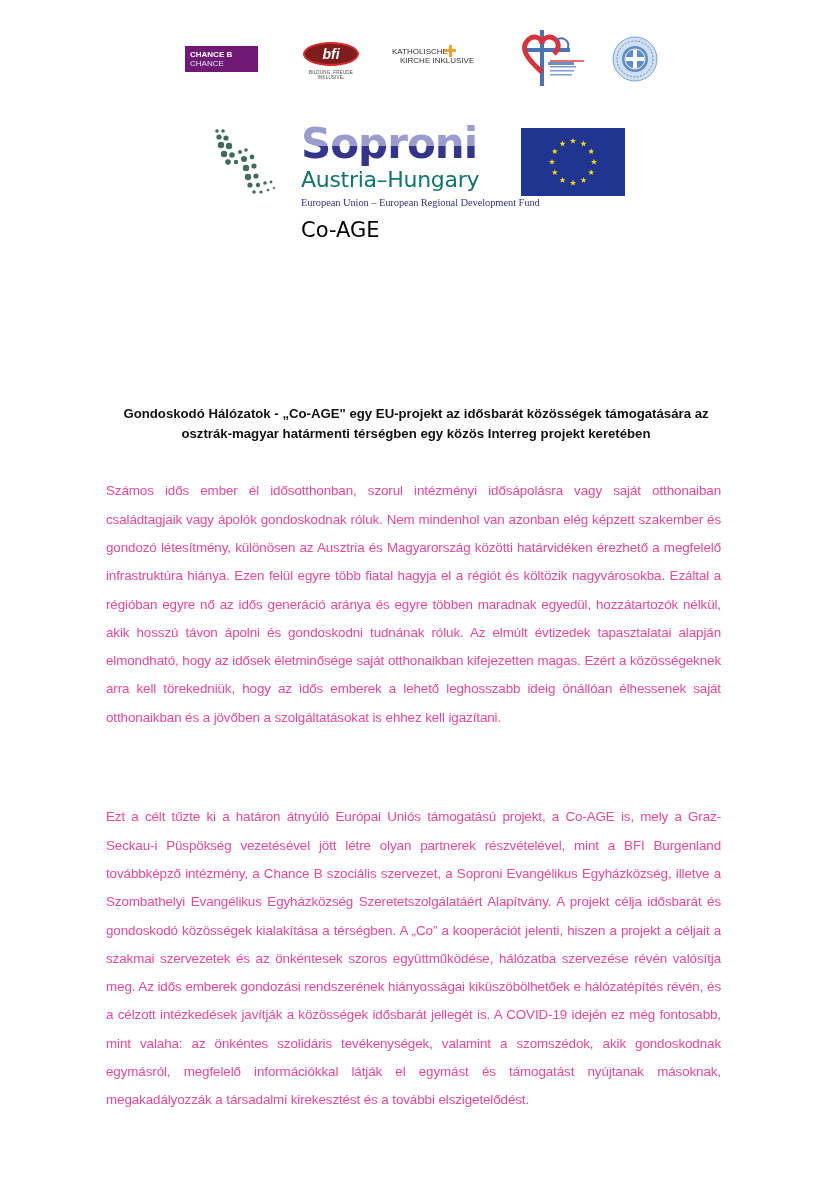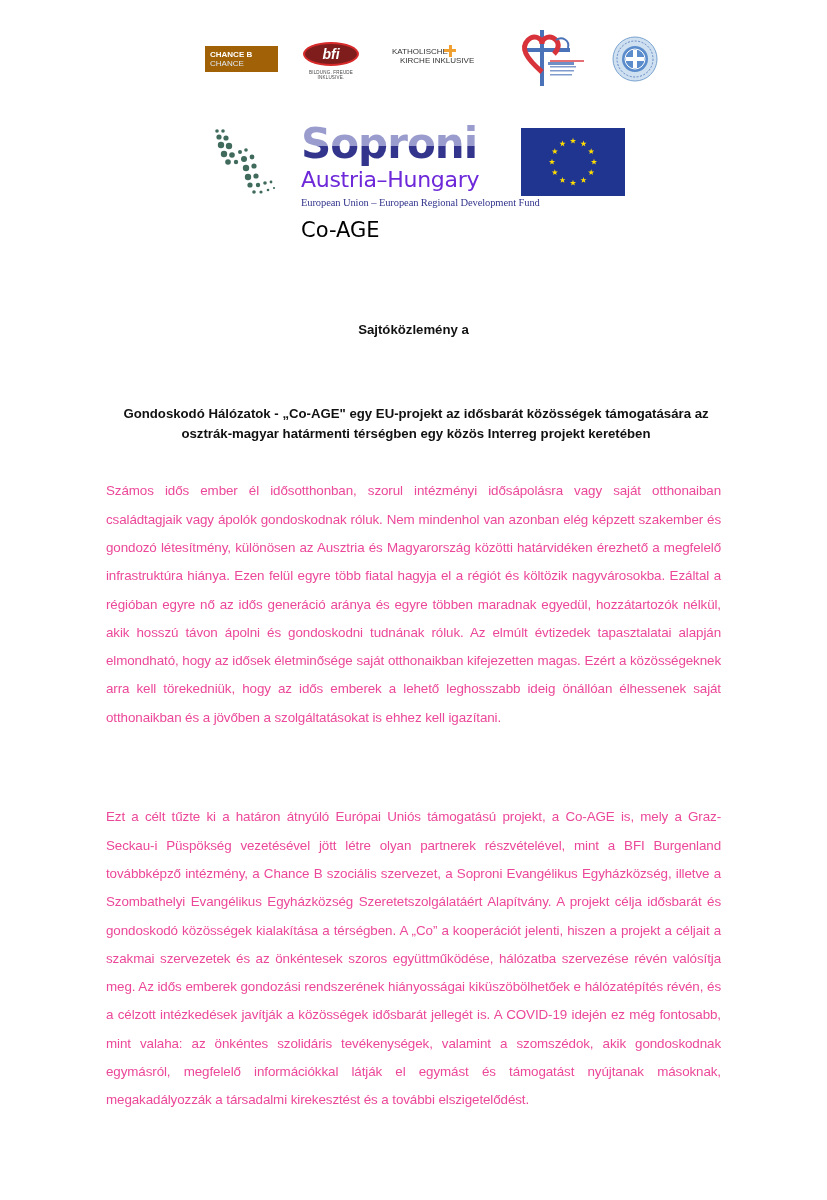--- a/index.html
+++ b/index.html
@@ -1,38 +1,38 @@
 <!DOCTYPE html>
 <html><head>
 <meta charset="utf-8">
 <style>
   html, body { margin:0; padding:0; background:#ffffff; }
   body { width:827px; height:1200px; position:relative; overflow:hidden; font-family:"Liberation Sans", sans-serif; color:#1a1a1a; }
 
   
   .partner { position:absolute; }
-  .chanceb { left:185px; top:46px; width:73px; height:26px; background:#a16207; color:#fff; font-family:"Liberation Sans", sans-serif; font-size:8px; line-height:9px; padding:4px 5px; box-sizing:border-box;margin-left:20px; }
+  .chanceb { left:185px; top:46px; width:73px; height:26px; background:#701a75; color:#fff; font-family:"Liberation Sans", sans-serif; font-size:8px; line-height:9px; padding:4px 5px; box-sizing:border-box; }
   .chanceb .b1 { font-weight:bold; display:block; }
   .chanceb .b2 { display:block; color:#dfe8f5; }
   .bfi { left:296px; top:42px; width:70px; height:40px; text-align:center; }
   .bfi .oval { width:52px; height:20px; margin:0 auto; border-radius:50%; background:#7f1d1d; border:2px solid #d82a2a; color:#fff; font-weight:bold; font-style:italic; font-size:14px; line-height:20px; }
   .bfi .tag { font-size:4.5px; color:#444; margin-top:4px; letter-spacing:0.2px; }
   .kath { left:392px; top:47px; width:110px; font-size:8px; line-height:9px; color:#333; }
   .kath .cross { position:absolute; left:52px; top:-2px; width:12px; height:12px; }
   .kath .cross:before { content:""; position:absolute; left:5px; top:0; width:3px; height:12px; background:#f0a030; }
   .kath .cross:after { content:""; position:absolute; left:0; top:4px; width:12px; height:3px; background:#f0a030; }
   .kath .l1 { display:block; }
   .kath .l2 { display:block; padding-left:8px; }
   .evang { left:518px; top:28px; width:72px; height:62px; }
   .sopron { left:612px; top:36px; width:46px; height:46px; }
 
   
   .dots { left:214px; top:128px; width:66px; height:70px; }
   .interreg-word { position:absolute; left:301px; top:122px; font-family:"DejaVu Sans", sans-serif; font-weight:bold; font-size:42px; line-height:44px; color:#9a9ccd; letter-spacing:-1px; }
-  .austria { position:absolute; left:301px; top:167px; font-family:"DejaVu Sans", sans-serif; font-size:22px; color:#6d28d9; letter-spacing:-0.3px; }
+  .austria { position:absolute; left:301px; top:167px; font-family:"DejaVu Sans", sans-serif; font-size:22px; color:#0f766e; letter-spacing:-0.3px; }
   .erdf { position:absolute; left:301px; top:197px; font-family:Liberation Serif, serif; font-size:10.5px; color:#33358d; letter-spacing:-0.1px; }
   .coage { position:absolute; left:301px; top:218px; font-family:"DejaVu Sans", sans-serif; font-size:21px; color:#000000; }
   .euflag { position:absolute; left:521px; top:128px; width:104px; height:68px; background:#20358f; }
 
   
   .title { position:absolute; left:0; width:827px; text-align:center; font-family:"Liberation Sans", sans-serif; font-weight:bold; font-size:13.2px; line-height:20px; color:#111; }
   .t1 { top:320px; }
   .subhead { position:absolute; left:110px; width:612px; top:404px; text-align:center; font-weight:bold; font-size:13.2px; line-height:20px; color:#111; }
 
   
@@ -133,19 +133,18 @@
       <polygon points="52.00,51.80 52.76,53.95 55.04,54.01 53.24,55.40 53.88,57.59 52.00,56.30 50.12,57.59 50.76,55.40 48.96,54.01 51.24,53.95" fill="#ffdd00"></polygon>
       <polygon points="41.50,48.99 42.26,51.13 44.54,51.20 42.74,52.59 43.38,54.78 41.50,53.49 39.62,54.78 40.26,52.59 38.46,51.20 40.74,51.13" fill="#ffdd00"></polygon>
       <polygon points="33.81,41.30 34.58,43.45 36.86,43.51 35.05,44.90 35.69,47.09 33.81,45.80 31.93,47.09 32.58,44.90 30.77,43.51 33.05,43.45" fill="#ffdd00"></polygon>
       <polygon points="31.00,30.80 31.76,32.95 34.04,33.01 32.24,34.40 32.88,36.59 31.00,35.30 29.12,36.59 29.76,34.40 27.96,33.01 30.24,32.95" fill="#ffdd00"></polygon>
       <polygon points="33.81,20.30 34.58,22.45 36.86,22.51 35.05,23.90 35.69,26.09 33.81,24.80 31.93,26.09 32.58,23.90 30.77,22.51 33.05,22.45" fill="#ffdd00"></polygon>
       <polygon points="41.50,12.61 42.26,14.76 44.54,14.82 42.74,16.22 43.38,18.40 41.50,17.11 39.62,18.40 40.26,16.22 38.46,14.82 40.74,14.76" fill="#ffdd00"></polygon>
     </svg>
 </div>
 
 <div class="title t1">
-  <div>Sajtóközlemény a</div>
 </div>
 
 <div class="subhead">Gondoskodó Hálózatok - „Co-AGE" egy EU-projekt az idősbarát közösségek támogatására az osztrák-magyar határmenti térségben egy közös Interreg projekt keretében</div>
 
 <p class="para p1">Számos idős ember él idősotthonban, szorul intézményi idősápolásra vagy saját otthonaiban családtagjaik vagy ápolók gondoskodnak róluk. Nem mindenhol van azonban elég képzett szakember és gondozó létesítmény, különösen az Ausztria és Magyarország közötti határvidéken érezhető a megfelelő infrastruktúra hiánya. Ezen felül egyre több fiatal hagyja el a régiót és költözik nagyvárosokba. Ezáltal a régióban egyre nő az idős generáció aránya és egyre többen maradnak egyedül, hozzátartozók nélkül, akik hosszú távon ápolni és gondoskodni tudnának róluk. Az elmúlt évtizedek tapasztalatai alapján elmondható, hogy az idősek életminősége saját otthonaikban kifejezetten magas. Ezért a közösségeknek arra kell törekedniük, hogy az idős emberek a lehető leghosszabb ideig önállóan élhessenek saját otthonaikban és a jövőben a szolgáltatásokat is ehhez kell igazítani.</p>
 <p class="para p2">Ezt a célt tűzte ki a határon átnyúló Európai Uniós támogatású projekt, a Co-AGE is, mely a Graz-Seckau-i Püspökség vezetésével jött létre olyan partnerek részvételével, mint a BFI Burgenland továbbképző intézmény, a Chance B szociális szervezet, a Soproni Evangélikus Egyházközség, illetve a Szombathelyi Evangélikus Egyházközség Szeretetszolgálatáért Alapítvány. A projekt célja idősbarát és gondoskodó közösségek kialakítása a térségben. A „Co” a kooperációt jelenti, hiszen a projekt a céljait a szakmai szervezetek és az önkéntesek szoros együttműködése, hálózatba szervezése révén valósítja meg. Az idős emberek gondozási rendszerének hiányosságai kiküszöbölhetőek e hálózatépítés révén, és a célzott intézkedések javítják a közösségek idősbarát jellegét is. A COVID-19 idején ez még fontosabb, mint valaha: az önkéntes szolidáris tevékenységek, valamint a szomszédok, akik gondoskodnak egymásról, megfelelő információkkal látják el egymást és támogatást nyújtanak másoknak, megakadályozzák a társadalmi kirekesztést és a további elszigetelődést.</p>
 
 </body></html>

